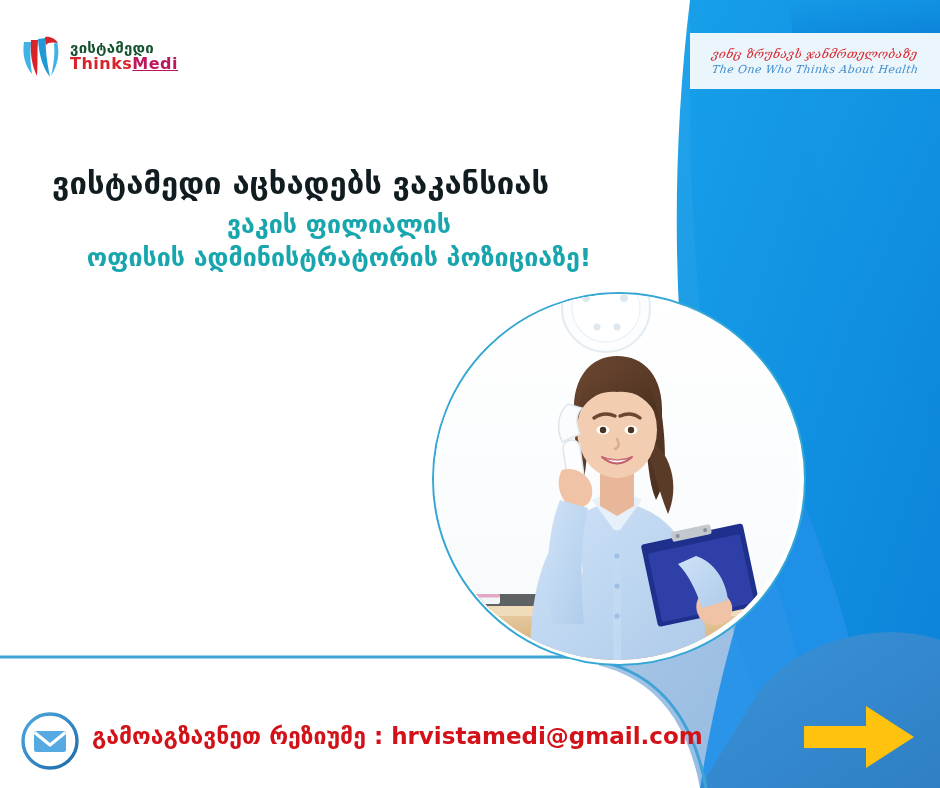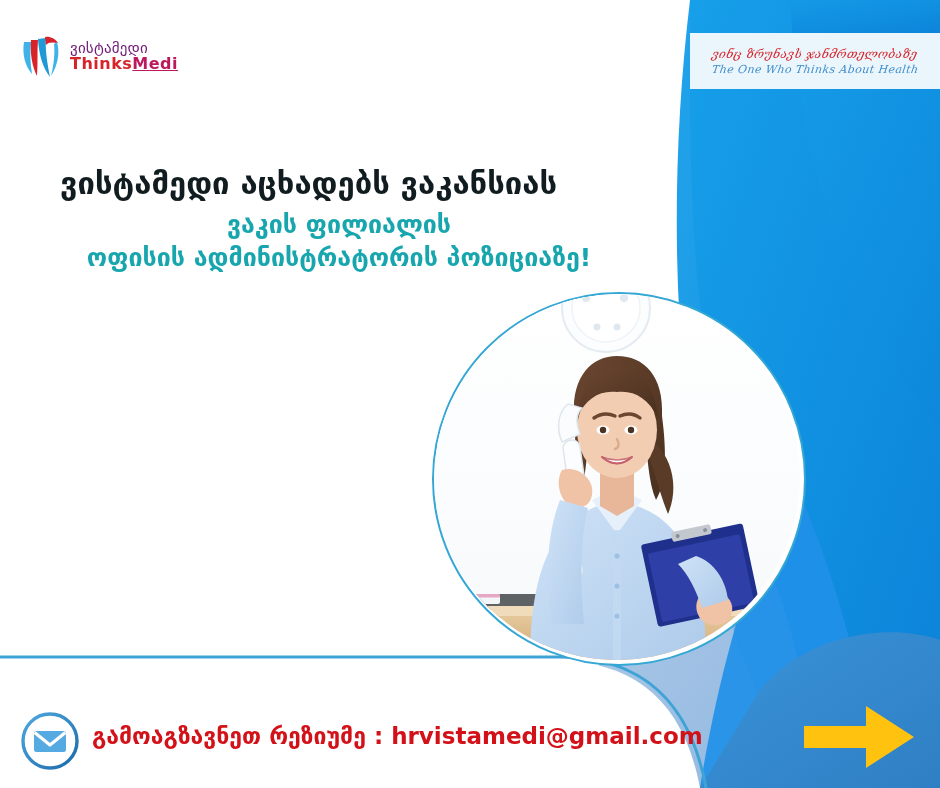--- a/index.html
+++ b/index.html
@@ -17,21 +17,21 @@
   .bg-art{position:absolute;inset:0;width:940px;height:788px;}
 
   
   .logo{
     position:absolute;left:18px;top:32px;
     display:flex;align-items:center;gap:6px;
   }
   .logo-mark{width:46px;height:48px;display:block;}
   .logo-words{display:flex;flex-direction:column;line-height:1.0;}
   .logo-ka{
-    font-size:15px;color:#701a75;font-weight:400;letter-spacing:.2px;
+    font-size:15px;color:#14532d;font-weight:700;letter-spacing:.2px;
   }
   .logo-en{
     font-size:16px;font-weight:700;letter-spacing:.5px;
   }
   .logo-en .v{color:#d8232a;}
   .logo-en .m{color:#be185d;text-decoration:underline;}
 
   
   .slogan-band{
     position:absolute;left:690px;top:33px;width:250px;height:56px;
@@ -47,21 +47,21 @@
   .slogan-en{
     font-family:"DejaVu Serif","Liberation Serif",serif;
     font-style:italic;font-size:11px;color:#3f8ccc;
     transform:skewX(-8deg);letter-spacing:.4px;white-space:nowrap;
   }
 
   
   .headline{
     position:absolute;left:52px;top:165px;
     font-size:31px;font-weight:700;color:#101c20;
-    letter-spacing:0px;white-space:nowrap;margin-left:8px;
+    letter-spacing:0px;white-space:nowrap;
   }
   .subline{
     position:absolute;left:0;width:600px;text-align:center;
     color:#17a6ae;font-weight:700;white-space:nowrap;padding-left:39px;
   }
   .subline-1{top:210px;font-size:25px;}
   .subline-2{top:243px;font-size:25px;}
 
   
   .photo-circle{

